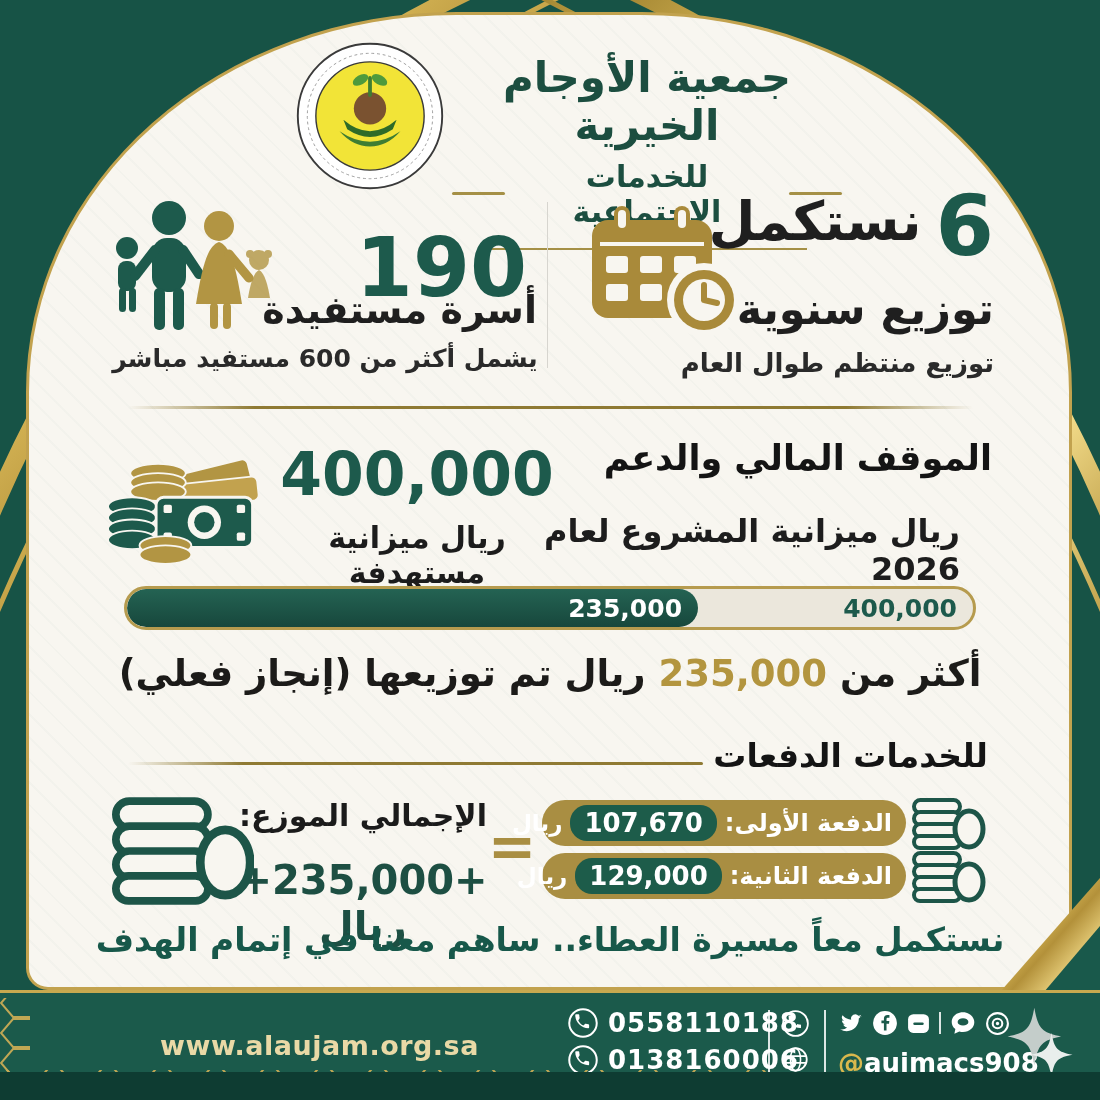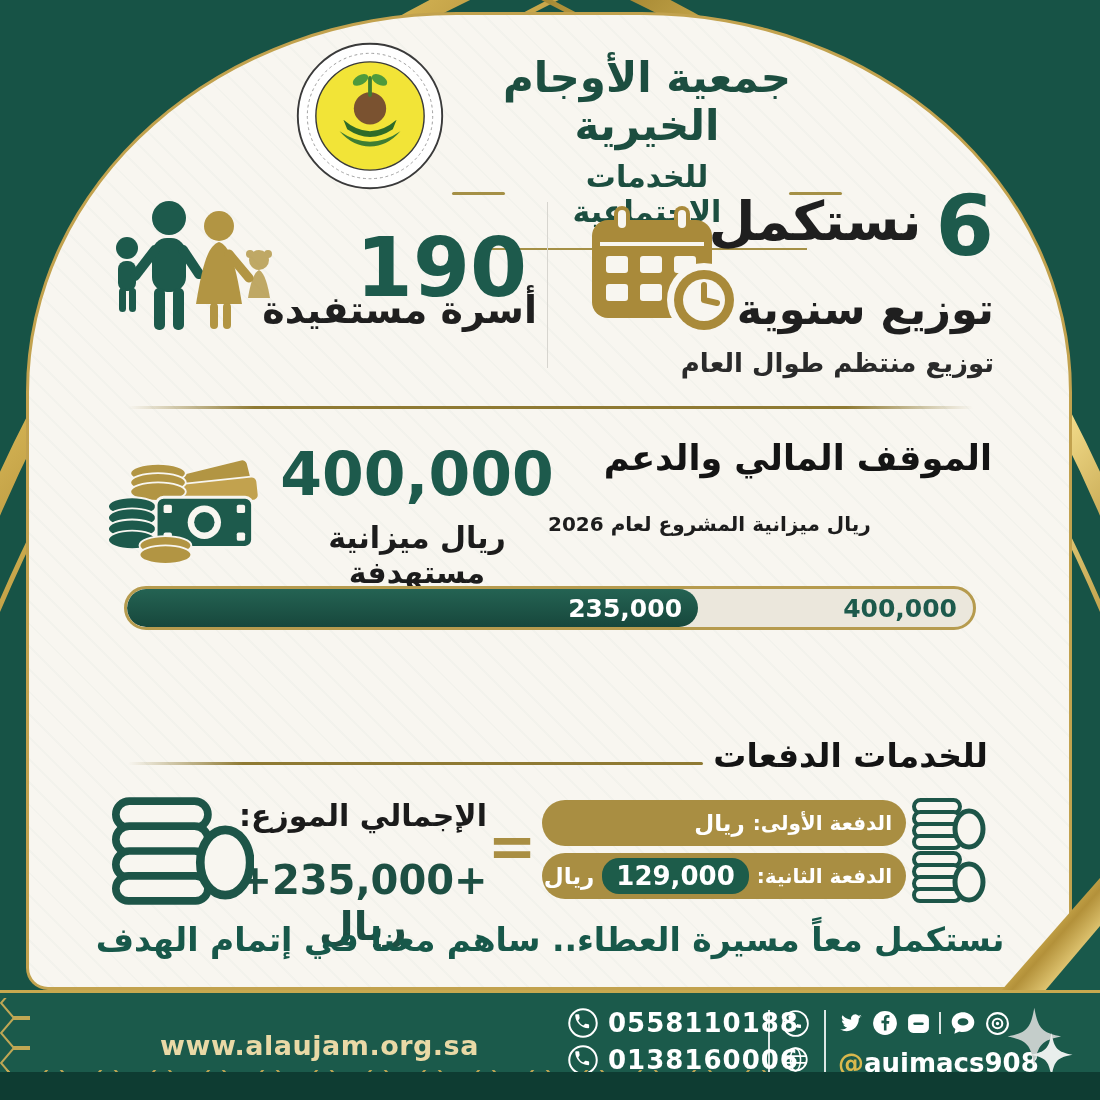--- a/index.html
+++ b/index.html
@@ -32,42 +32,42 @@
   .fam-sub{left:0;right:0;top:156px;text-align:center;font-size:25px;font-weight:bold;color:#2a2a2a;}
   .cy-line{right:0;top:-4px;direction:rtl;display:flex;align-items:flex-start;gap:14px;}
   .cy-val{font-size:84px;font-weight:bold;color:#1d5a4c;line-height:1;}
   .cy-unit{font-size:54px;font-weight:bold;color:#1f1f1f;line-height:1.4;}
   .cy-label{right:0;top:96px;font-size:43px;font-weight:bold;color:#1f1f1f;}
   .cy-sub{right:0;top:160px;font-size:26px;font-weight:bold;color:#2a2a2a;}
   .goldhr{left:128px;top:406px;width:845px;height:3px;border-radius:2px;
           background:linear-gradient(90deg,rgba(143,122,51,0),#8f7a33 15%,#8f7a33 85%,rgba(143,122,51,0));}
   
   .fin-title{left:560px;top:438px;width:432px;text-align:right;font-size:35px;font-weight:bold;color:#141414;}
-  .fin-sub{left:548px;top:512px;width:432px;text-align:left;font-size:20px;font-weight:bold;color:#1d1d1d;}
+  .fin-sub{left:528px;top:512px;width:432px;text-align:right;font-size:32px;font-weight:bold;color:#1d1d1d;}
   .tgt{left:278px;top:444px;width:278px;text-align:center;}
   .tgt-val{font-size:60px;font-weight:bold;color:#1d5a4c;line-height:1;}
   .tgt-label{font-size:30px;font-weight:bold;color:#1c1c1c;margin-top:16px;}
   
   .bar{left:124px;top:586px;width:852px;height:44px;box-sizing:border-box;border:3px solid #b69b4e;
        border-radius:24px;background:#ebe7dc;overflow:hidden;}
   .bar-fill{position:absolute;left:0;top:0;bottom:0;width:67.5%;background:linear-gradient(#246353,#17473c);
             border-radius:21px;display:flex;align-items:center;justify-content:flex-end;padding-right:16px;box-sizing:border-box;}
   .bar-cur{color:#fff;font-size:25px;font-weight:bold;}
   .bar-tgt{position:absolute;right:16px;top:0;bottom:0;display:flex;align-items:center;
            color:#1d5a4c;font-size:25px;font-weight:bold;}
   
   .ach{left:0;top:652px;width:100%;text-align:center;direction:rtl;font-size:37px;font-weight:bold;color:#1c1b19;}
   .ach .gold{color:#b3953f;}
   
   .pay-title{right:112px;top:736px;font-size:33px;font-weight:bold;color:#141414;}
   .pay-line{left:128px;top:762px;width:575px;height:3px;border-radius:2px;
             background:linear-gradient(90deg,rgba(143,122,51,0),#8f7a33 20%,#8f7a33 100%);}
   .pill{left:542px;width:364px;height:46px;background:#a98e42;border-radius:23px;direction:rtl;
         display:flex;align-items:center;padding:0 14px 0 10px;box-sizing:border-box;gap:8px;}
-  .pill-label{color:#fff;font-size:20px;font-weight:bold;white-space:nowrap;}
+  .pill-label{color:#fff;font-size:24px;font-weight:bold;white-space:nowrap;}
   .pill-val{background:#1d5c4a;border-radius:17px;padding:3px 14px;color:#fff;font-size:26px;
             font-weight:bold;direction:ltr;}
   .pill-cur{color:#fff;font-size:23px;font-weight:bold;}
   .equals{left:486px;top:806px;width:52px;text-align:center;font-size:58px;font-weight:bold;color:#a98e42;line-height:1.4;}
   .total{left:238px;top:798px;width:250px;direction:rtl;text-align:center;}
   .total-label{font-size:30px;font-weight:bold;color:#1b1b1b;}
   .total-val{margin-top:24px;font-size:40px;font-weight:bold;color:#1d4f43;}
   
   .msg{left:0;top:920px;width:100%;text-align:center;direction:rtl;
        font-size:33px;font-weight:bold;color:#17584a;}
@@ -165,20 +165,21 @@
         <rect x="116" y="107" width="8" height="26" rx="4" fill="#b29543"></rect>
         <g opacity="0.8">
           <circle cx="152" cy="64" r="10" fill="#b29543"></circle>
           <circle cx="143" cy="58" r="4" fill="#b29543"></circle>
           <circle cx="161" cy="58" r="4" fill="#b29543"></circle>
           <path d="M152,74 C146,77 143,90 141,102 L163,102 C161,90 158,77 152,74 Z" fill="#b29543"></path>
         </g>
       </svg>
       <div class="abs bignum fam-num">190</div>
       <div class="abs fam-label" dir="rtl">أسرة مستفيدة</div>
+      <div class="abs fam-sub" dir="rtl">يشمل أكثر من 600 مستفيد مباشر</div>
     </div>
 
     <div class="abs vdiv"></div>
 
     <div class="abs col colR">
       <svg class="abs" style="left:30px;top:18px" width="155" height="132" viewBox="0 0 155 132">
         <rect x="26" y="0" width="16" height="32" rx="8" fill="#a98a3a"></rect>
         <rect x="86" y="0" width="16" height="32" rx="8" fill="#a98a3a"></rect>
         <rect x="4" y="14" width="120" height="98" rx="16" fill="#a98a3a"></rect>
         <rect x="30" y="4" width="8" height="18" rx="4" fill="#f8f6f0"></rect>
@@ -237,20 +238,25 @@
       <div class="tgt-label" dir="rtl">ريال ميزانية مستهدفة</div>
     </div>
 
     <div class="abs bar">
       <div class="bar-fill">
         <span class="bar-cur">235,000</span>
       </div>
       <span class="bar-tgt">400,000</span>
     </div>
 
+    <div class="abs ach">
+      <span>أكثر من</span>
+      <span class="gold" dir="ltr">235,000</span>
+      <span>ريال تم توزيعها (إنجاز فعلي)</span>
+    </div>
 
     <div class="abs pay-title" dir="rtl">للخدمات الدفعات</div>
     <div class="abs pay-line"></div>
 
     <svg class="abs" style="left:912px;top:798px" width="74" height="52" viewBox="0 0 74 52">
       <rect x="2" y="2" width="46" height="13" rx="6.5" fill="#f8f6f0" stroke="#1d5548" stroke-width="4"></rect>
       <rect x="2" y="14" width="46" height="13" rx="6.5" fill="#f8f6f0" stroke="#1d5548" stroke-width="4"></rect>
       <rect x="2" y="26" width="46" height="13" rx="6.5" fill="#f8f6f0" stroke="#1d5548" stroke-width="4"></rect>
       <rect x="2" y="38" width="46" height="12" rx="6" fill="#f8f6f0" stroke="#1d5548" stroke-width="4"></rect>
       <ellipse cx="57" cy="31" rx="14" ry="18" fill="#f8f6f0" stroke="#1d5548" stroke-width="5"></ellipse>
@@ -258,20 +264,21 @@
     <svg class="abs" style="left:912px;top:851px" width="74" height="52" viewBox="0 0 74 52">
       <rect x="2" y="2" width="46" height="13" rx="6.5" fill="#f8f6f0" stroke="#1d5548" stroke-width="4"></rect>
       <rect x="2" y="14" width="46" height="13" rx="6.5" fill="#f8f6f0" stroke="#1d5548" stroke-width="4"></rect>
       <rect x="2" y="26" width="46" height="13" rx="6.5" fill="#f8f6f0" stroke="#1d5548" stroke-width="4"></rect>
       <rect x="2" y="38" width="46" height="12" rx="6" fill="#f8f6f0" stroke="#1d5548" stroke-width="4"></rect>
       <ellipse cx="57" cy="31" rx="14" ry="18" fill="#f8f6f0" stroke="#1d5548" stroke-width="5"></ellipse>
     </svg>
 
     <div class="abs pill" style="top:800px">
       <span class="pill-label">الدفعة الأولى:</span>
+      <span class="pill-val">107,670</span>
       <span class="pill-cur">ريال</span>
     </div>
     <div class="abs pill" style="top:853px">
       <span class="pill-label">الدفعة الثانية:</span>
       <span class="pill-val">129,000</span>
       <span class="pill-cur">ريال</span>
     </div>
 
     <div class="abs equals">=</div>
 

